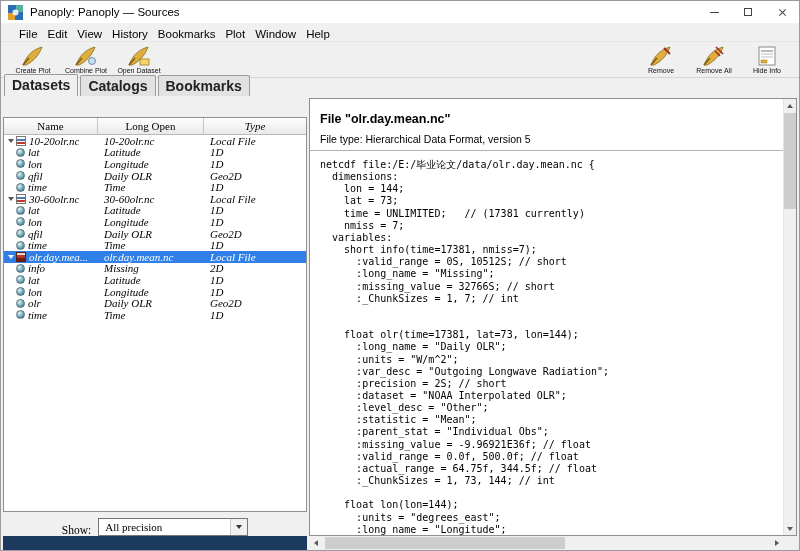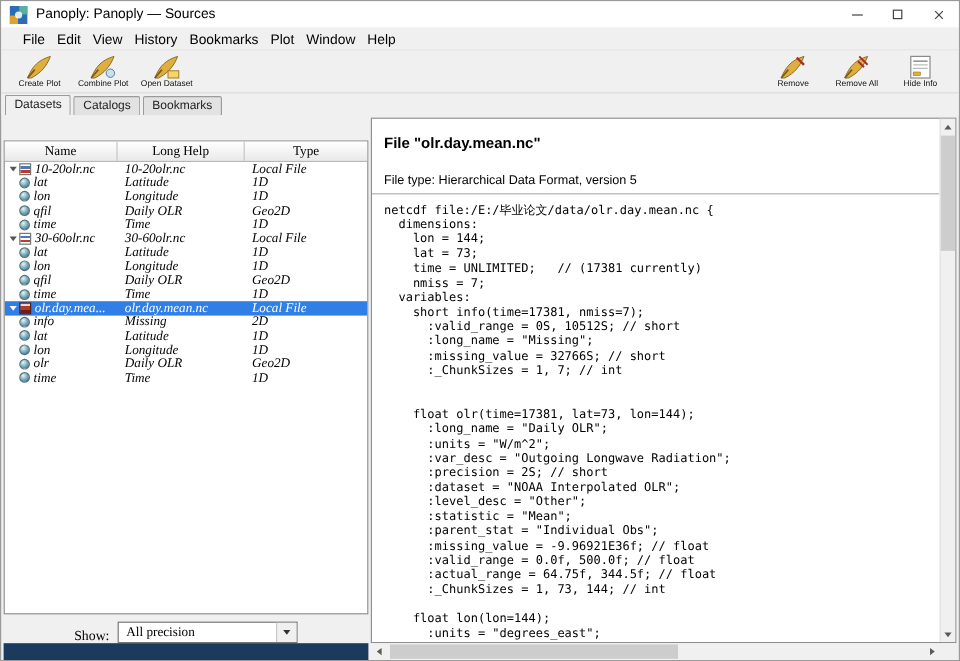--- a/index.html
+++ b/index.html
@@ -31,33 +31,33 @@
   
   .toolbar { height:37px; background:#f0f0f0; border-top:1px solid #e6e6e6; border-bottom:1px solid #d6d6d6;
              display:flex; justify-content:space-between; align-items:center; padding:0 8px; flex:0 0 auto; }
   .tool-group { display:flex; gap:5px; }
   .tool-btn { width:48px; height:34px; display:flex; flex-direction:column; align-items:center; justify-content:center; }
   .tool-icon { height:22px; display:flex; align-items:center; justify-content:center; }
   .tool-label { font-size:7px; color:#111; white-space:nowrap; }
 
   
   .tabbar { height:18px; display:flex; align-items:flex-end; padding-left:3px; background:#f0f0f0; flex:0 0 auto; }
-  .tab { font-size:10px; font-weight:normal; padding:2px 7px; background:#e2e2e2; border:1px solid #9b9b9b;
+  .tab { font-size:14px; font-weight:bold; padding:2px 7px; background:#e2e2e2; border:1px solid #9b9b9b;
          border-bottom:none; border-radius:2px 2px 0 0; margin-right:2px; color:#222;text-align:center; }
   .tab.active { background:#f0f0f0; padding-bottom:3px; }
 
   
   .main { flex:1; display:flex; padding:2px 2px 0 2px; gap:2px; min-height:0; }
 
   .left-col { width:304px; display:flex; flex-direction:column; flex:0 0 auto; }
   .tree-wrap { flex:1; border:1px solid #8f8f8f; background:#fff; display:flex; flex-direction:column; min-height:0;margin-top:19px; }
   .tree-header { height:17px; display:flex; background:linear-gradient(#ffffff,#e9e9e9); border-bottom:1px solid #b8b8b8;
                  font-family:"Liberation Serif",serif; font-size:11px; flex:0 0 auto; }
   .th { display:flex; align-items:center; justify-content:center; border-right:1px solid #c6c6c6; color:#000; }
-  .th:last-child { border-right:none; }
+  .th:last-child { border-right:none;font-style:italic; }
   .col-name { width:94px; } .col-long { width:106px; } .col-type { flex:1; }
   .tree-body { flex:1; overflow:hidden; font-family:"Liberation Serif",serif; font-size:11px;font-style:italic; }
   .tree-row { height:11.6px; display:flex; align-items:center; color:#000; }
   .tree-row.selected { background:var(--selection-bg,#2f7fe6); color:#fff; }
   .cell { overflow:hidden; white-space:nowrap; }
   .cell.col-name { display:flex; align-items:center; padding-left:2px; }
   .cell.col-long,.cell.col-type { padding-left:6px; }
   .twisty { width:10px; display:flex; justify-content:center; flex:0 0 auto; }
   .twisty.open::after { content:""; border-left:3px solid transparent; border-right:3px solid transparent; border-top:4px solid #555; }
   .selected .twisty.open::after { border-top-color:#fff; }
@@ -75,21 +75,21 @@
            padding-left:6px; font-size:11px; }
   .combo-arrow { margin-left:auto; width:17px; height:100%; display:flex; align-items:center; justify-content:center;
                  background:#f0f0f0; border-left:1px solid #c9c9c9; }
   .combo-arrow::after { content:""; border-left:3px solid transparent; border-right:3px solid transparent; border-top:4px solid #333; }
   .bottom-strip { height:14px; background:var(--bottom-strip,#1b3a5e); flex:0 0 auto; }
 
   .right-col { flex:1; display:flex; flex-direction:column; min-width:0; }
   .info-panel { flex:1; border:1px solid #8f8f8f; background:#fff; display:flex; min-height:0; }
   .info-scroll { flex:1; overflow:hidden; min-width:0; }
   .info-title { font-size:12.5px; font-weight:bold; margin:13px 0 0 10px; color:#000; }
-  .info-filetype { font-size:10.5px; margin:18px 0 5px 10px; color:#000; }
+  .info-filetype { font-size:10.5px; margin:7px 0 5px 10px; color:#000; }
   .rule { height:1px; background:#b2b2b2; }
   .code { font-family:"DejaVu Sans Mono",monospace; font-size:10px; line-height:12.15px;
           margin:8px 0 0 10px; white-space:pre; color:#000; }
 
   
   .vscrollbar { width:13px; background:#f0f0f0; flex:0 0 auto; display:flex; flex-direction:column; border-left:1px solid #e3e3e3; }
   .sb-btn { height:13px; display:flex; align-items:center; justify-content:center; flex:0 0 auto; }
   .arr-up { border-left:3px solid transparent; border-right:3px solid transparent; border-bottom:4px solid #5a5a5a; }
   .arr-down { border-left:3px solid transparent; border-right:3px solid transparent; border-top:4px solid #5a5a5a; }
   .arr-left { border-top:3px solid transparent; border-bottom:3px solid transparent; border-right:4px solid #5a5a5a; }
@@ -214,21 +214,21 @@
       <div class="tab">Catalogs</div>
       <div class="tab">Bookmarks</div>
     </div>
 
   <div class="main">
 
     <div class="left-col">
       <div class="tree-wrap">
         <div class="tree-header" id="tree-header">
             <div class="th col-name">Name</div>
-            <div class="th col-long">Long Help</div>
+            <div class="th col-long">Long Open</div>
             <div class="th col-type">Type</div>
           </div>
         <div class="tree-body" id="tree-body">
             <div class="tree-row">
               <div class="cell col-name">
                 <span class="twisty open"></span>
                 <span class="node-icon ds"></span>
                 <span class="ntext">10-20olr.nc</span>
               </div>
               <div class="cell col-long">10-20olr.nc</div>

